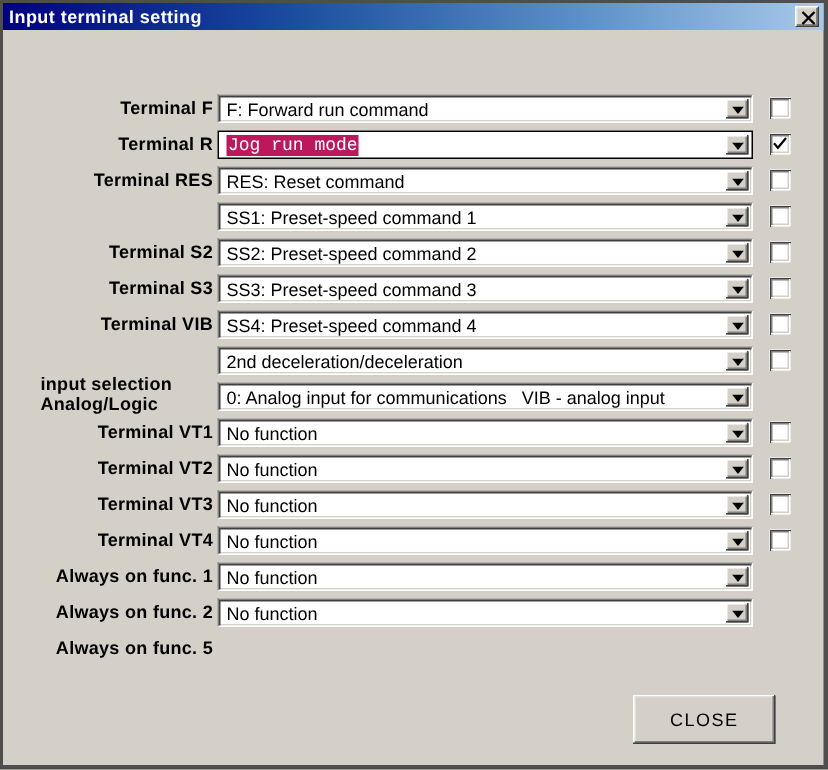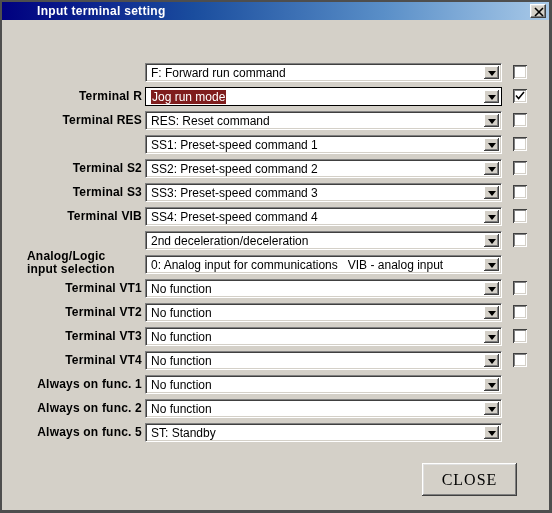--- a/index.html
+++ b/index.html
@@ -39,21 +39,20 @@
     align-items: center;
   }
   .title-text {
     color: #ffffff;
     font-size: 12px;
     font-weight: bold;
     padding-left: 4px;
     letter-spacing: 0.3px;
     white-space: nowrap;
     font-family: "Liberation Sans", sans-serif;
-    margin-left: 31px;
   }
   .titlebar-spacer { flex: 1 1 auto; }
   .close-btn {
     width: 16px;
     height: 14px;
     margin-right: 3px;
     background: #d4d0c8;
     border-top: 1px solid #ffffff;
     border-left: 1px solid #ffffff;
     border-right: 1px solid #404040;
@@ -124,23 +123,24 @@
     position: absolute;
     left: 5px;
     top: 2px;
     font-size: 12px;
     color: #000000;
     white-space: pre;
     line-height: 14px;
     font-family: "Liberation Sans", sans-serif;
   }
   .combo-text.selected {
-    background: #7f1d1d;
+    background: #be185d;
     color: #ffffff;
     padding: 0 1px;
+    font-family: Liberation Mono, monospace;
   }
   .combo-arrow {
     position: absolute;
     right: 2px;
     top: 2px;
     width: 15px;
     height: 13px;
     background: #d4d0c8;
     box-shadow: inset -1px -1px 0 #404040, inset 1px 1px 0 #ffffff,
                 inset -2px -2px 0 #808080, inset 2px 2px 0 #d4d0c8;
@@ -173,22 +173,22 @@
     position: absolute;
     left: 420px;
     top: 461px;
     width: 95px;
     height: 33px;
     box-sizing: border-box;
     background: #d4d0c8;
     border: none;
     box-shadow: inset -1px -1px 0 #404040, inset 1px 1px 0 #ffffff,
                 inset -2px -2px 0 #808080, inset 2px 2px 0 #dfdfdf;
-    font-family: Liberation Serif, serif;
-    font-size: 16px;
+    font-family: Liberation Sans, sans-serif;
+    font-size: 12px;
     color: #000000;
     cursor: default;
     letter-spacing: 1px;
   }
 </style>
 </head>
 <body>
 
 <div class="window">
 
@@ -198,20 +198,21 @@
     <div class="close-btn">
       <svg width="10" height="10" viewBox="0 0 10 10">
         <path d="M1,1 L9,9 M9,1 L1,9" stroke="#000000" stroke-width="1.6" fill="none"></path>
       </svg>
     </div>
   </div>
 
 
   <div id="rows-container">
       <div class="row" style="top: 61px;">
+        <div class="row-label">Terminal F</div>
         <div class="combo">
           <span class="combo-text">F: Forward run command</span>
           <div class="combo-arrow">
             <svg width="8" height="5" viewBox="0 0 8 5">
               <path d="M0,0 L8,0 L4,5 Z" fill="#000000"></path>
             </svg>
           </div>
         </div>
         <div class="checkbox"></div>
       </div>
@@ -296,22 +297,22 @@
           <div class="combo-arrow">
             <svg width="8" height="5" viewBox="0 0 8 5">
               <path d="M0,0 L8,0 L4,5 Z" fill="#000000"></path>
             </svg>
           </div>
         </div>
         <div class="checkbox"></div>
       </div>
       <div class="row" style="top: 253px;">
         <div class="row-label align-left">
+          <div>input selection</div>
           <div>Analog/Logic</div>
-          <div>input selection</div>
         </div>
         <div class="combo">
           <span class="combo-text">0: Analog input for communications   VIB - analog input</span>
           <div class="combo-arrow">
             <svg width="8" height="5" viewBox="0 0 8 5">
               <path d="M0,0 L8,0 L4,5 Z" fill="#000000"></path>
             </svg>
           </div>
         </div>
       </div>
@@ -380,26 +381,18 @@
           <span class="combo-text">No function</span>
           <div class="combo-arrow">
             <svg width="8" height="5" viewBox="0 0 8 5">
               <path d="M0,0 L8,0 L4,5 Z" fill="#000000"></path>
             </svg>
           </div>
         </div>
       </div>
       <div class="row" style="top: 421px;">
         <div class="row-label">Always on func. 5</div>
-        <div class="combo">
-          <span class="combo-text">ST: Standby</span>
-          <div class="combo-arrow">
-            <svg width="8" height="5" viewBox="0 0 8 5">
-              <path d="M0,0 L8,0 L4,5 Z" fill="#000000"></path>
-            </svg>
-          </div>
-        </div>
       </div>
     </div>
 
   <button class="close-button">CLOSE</button>
 
 </div>
 
 </body></html>

